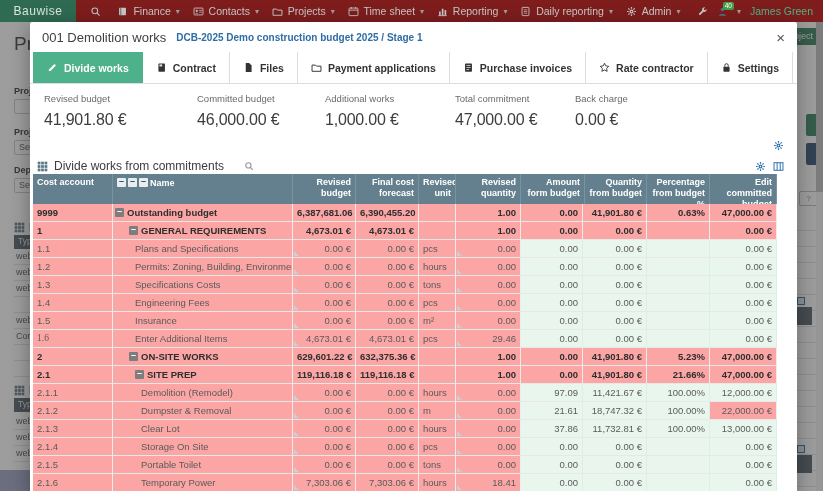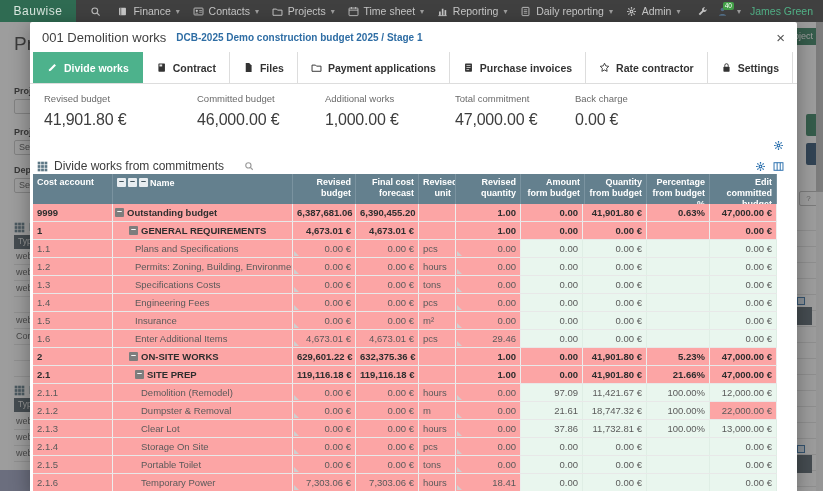--- a/index.html
+++ b/index.html
@@ -26,21 +26,21 @@
   .bgr-dark1 { position:absolute; left:797px; top:307px; width:15px; height:18px; background:#4e5d66; }
   .bgr-dark2 { position:absolute; left:797px; top:455px; width:15px; height:18px; background:#4e5d66; }
   .bgr-blue1 { position:absolute; left:797px; top:297px; width:8px; height:8px; border:1px solid #2e6da4; background:#dce9f5; }
   .bgr-blue2 { position:absolute; left:797px; top:445px; width:8px; height:8px; border:1px solid #2e6da4; background:#dce9f5; }
   .bg-scrollbar { position:absolute; left:816px; top:22px; width:7px; height:469px; background:#f0f0f0; }
   .bg-scrollbar .thumb { width:100%; height:170px; background:#bdbdbd; }
 
   .overlay { position:absolute; left:0; top:22px; right:0; bottom:0; background:rgba(60,60,60,0.5); z-index:5; }
 
   
-  .nav { position:absolute; left:0; top:0; width:823px; height:22px; background:#404040; z-index:6; display:flex; align-items:center; color:#c8c8c8; font-size:10.5px; }
+  .nav { position:absolute; left:0; top:0; width:823px; height:22px; background:#7f1d1d; z-index:6; display:flex; align-items:center; color:#c8c8c8; font-size:10.5px; }
   .brand { width:76px; height:22px; background:#2f6b52; color:#d9e7df; font-size:12px; letter-spacing:.5px; display:flex; align-items:center; justify-content:center; }
   .nav-search { margin:0 0 0 14px; color:#bdbdbd; }
   .nav-items { display:flex; flex:1; justify-content:space-around; align-items:center; padding:0 10px; }
   .nav-item { display:flex; align-items:center; gap:5px; cursor:pointer; white-space:nowrap; }
   .nav-item .caret, .nav-right .caret { font-size:8px; color:#9e9e9e; }
   .nav-right { display:flex; align-items:center; gap:9px; padding-right:10px; }
   .nav-person { position:relative; color:#56718a; }
   .badge { position:absolute; top:-4px; right:-6px; background:#43a047; color:#fff; font-size:6.5px; padding:0 2px; border-radius:2px; line-height:8px; }
   .user { color:#52b388; }
 
@@ -571,21 +571,21 @@
           <div class="cell num mk" style="width: 63px;">0.00 €</div>
           <div class="cell num" style="width: 63px;">0.00 €</div>
           <div class="cell" style="width: 37px;">m²</div>
           <div class="cell num mk" style="width: 65px;">0.00</div>
           <div class="cell num green" style="width: 62px;">0.00</div>
           <div class="cell num green" style="width: 64px;">0.00 €</div>
           <div class="cell num green" style="width: 63px;"></div>
           <div class="cell num green" style="width: 67px;">0.00 €</div>
         </div>
         <div class="trow">
-          <div class="cell" style="width: 80px;">1.6</div>
+          <div class="cell" style="width: 80px; font-family: Liberation Serif, serif;">1.6</div>
           <div class="cell name-cell" style="width: 180px; padding-left: 22px;">
             <span>Enter Additional Items</span>
           </div>
           <div class="cell num mk" style="width: 63px;">4,673.01 €</div>
           <div class="cell num" style="width: 63px;">4,673.01 €</div>
           <div class="cell" style="width: 37px;">pcs</div>
           <div class="cell num mk" style="width: 65px;">29.46</div>
           <div class="cell num green" style="width: 62px;">0.00</div>
           <div class="cell num green" style="width: 64px;">0.00 €</div>
           <div class="cell num green" style="width: 63px;"></div>

